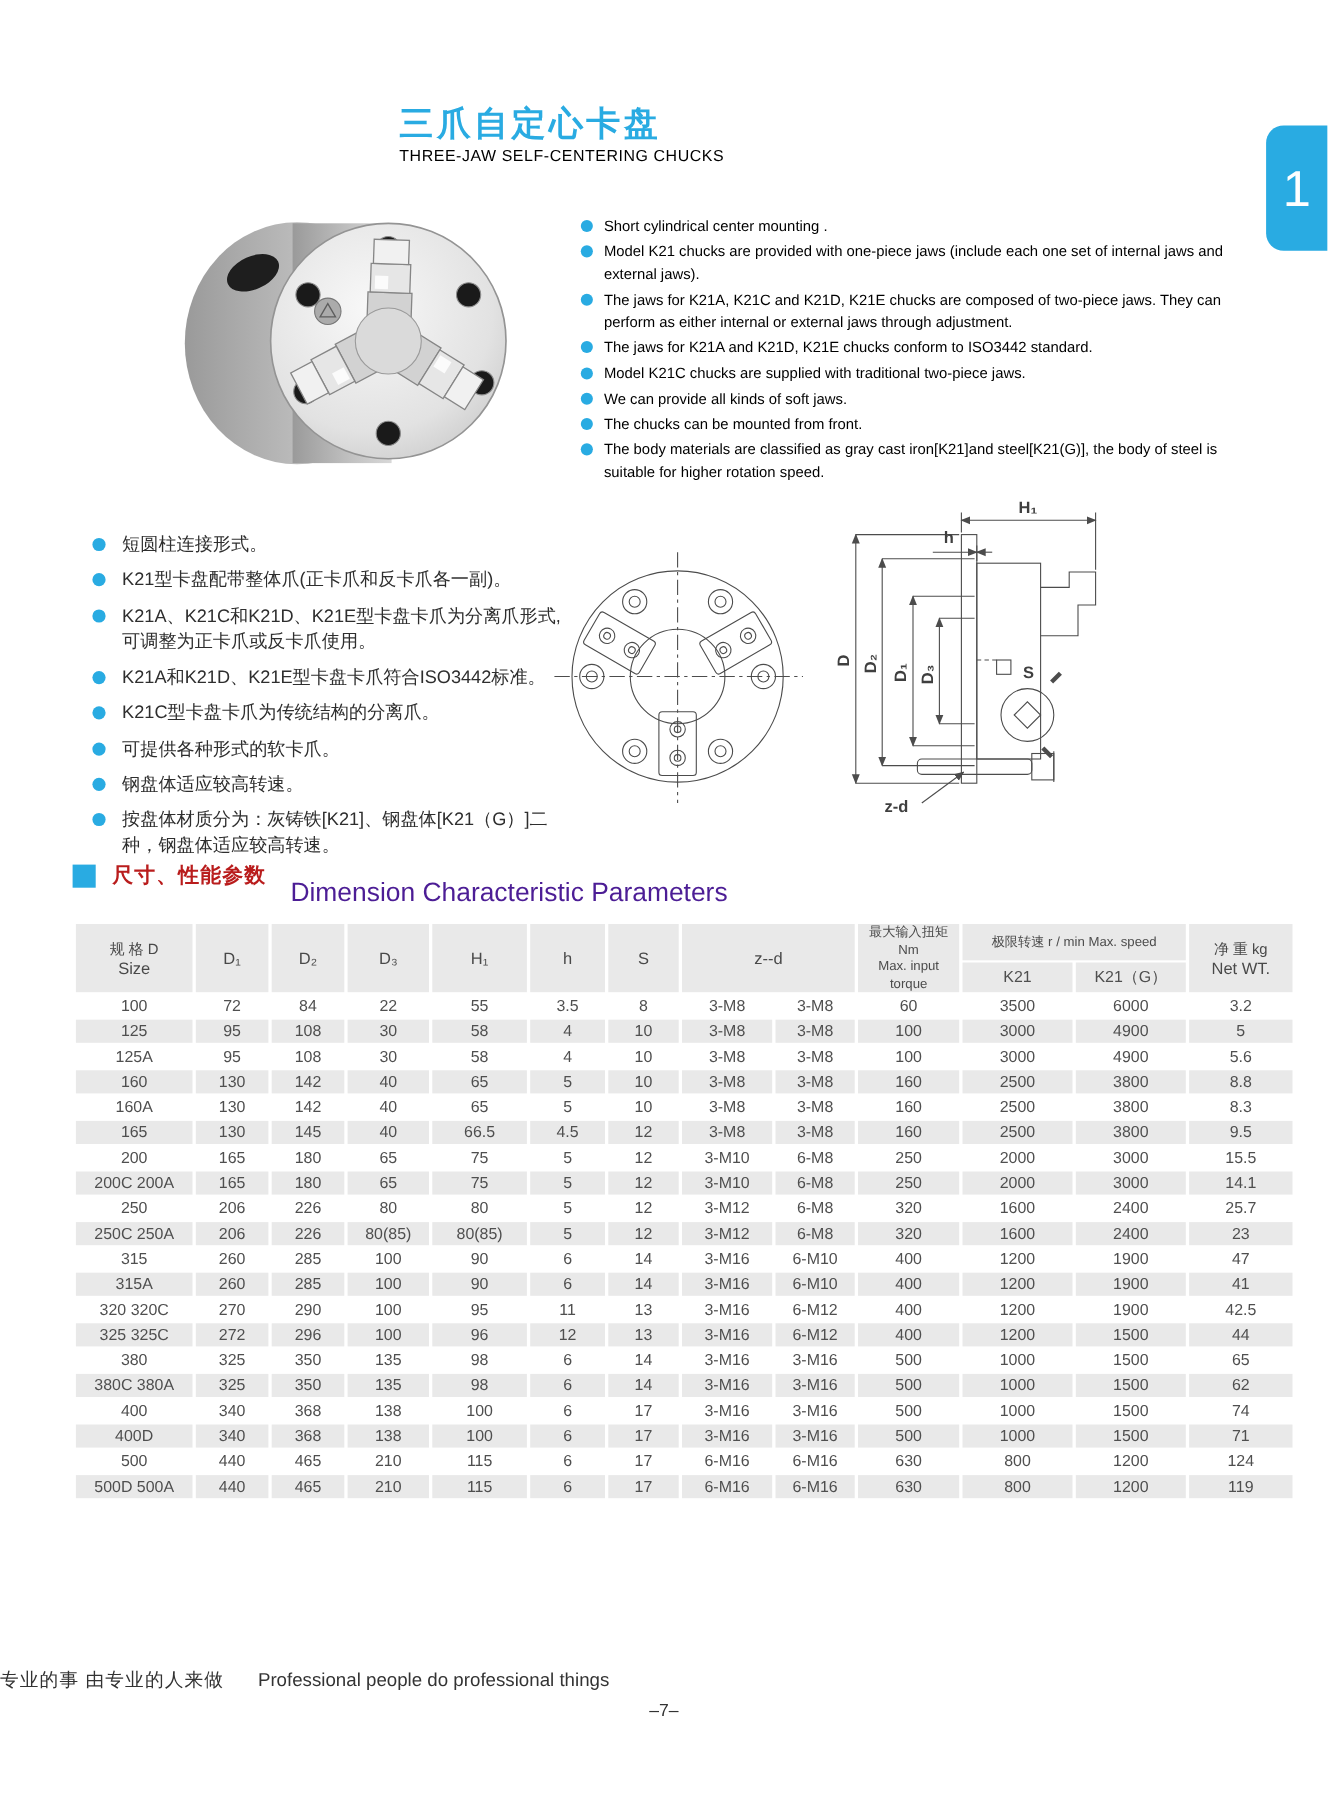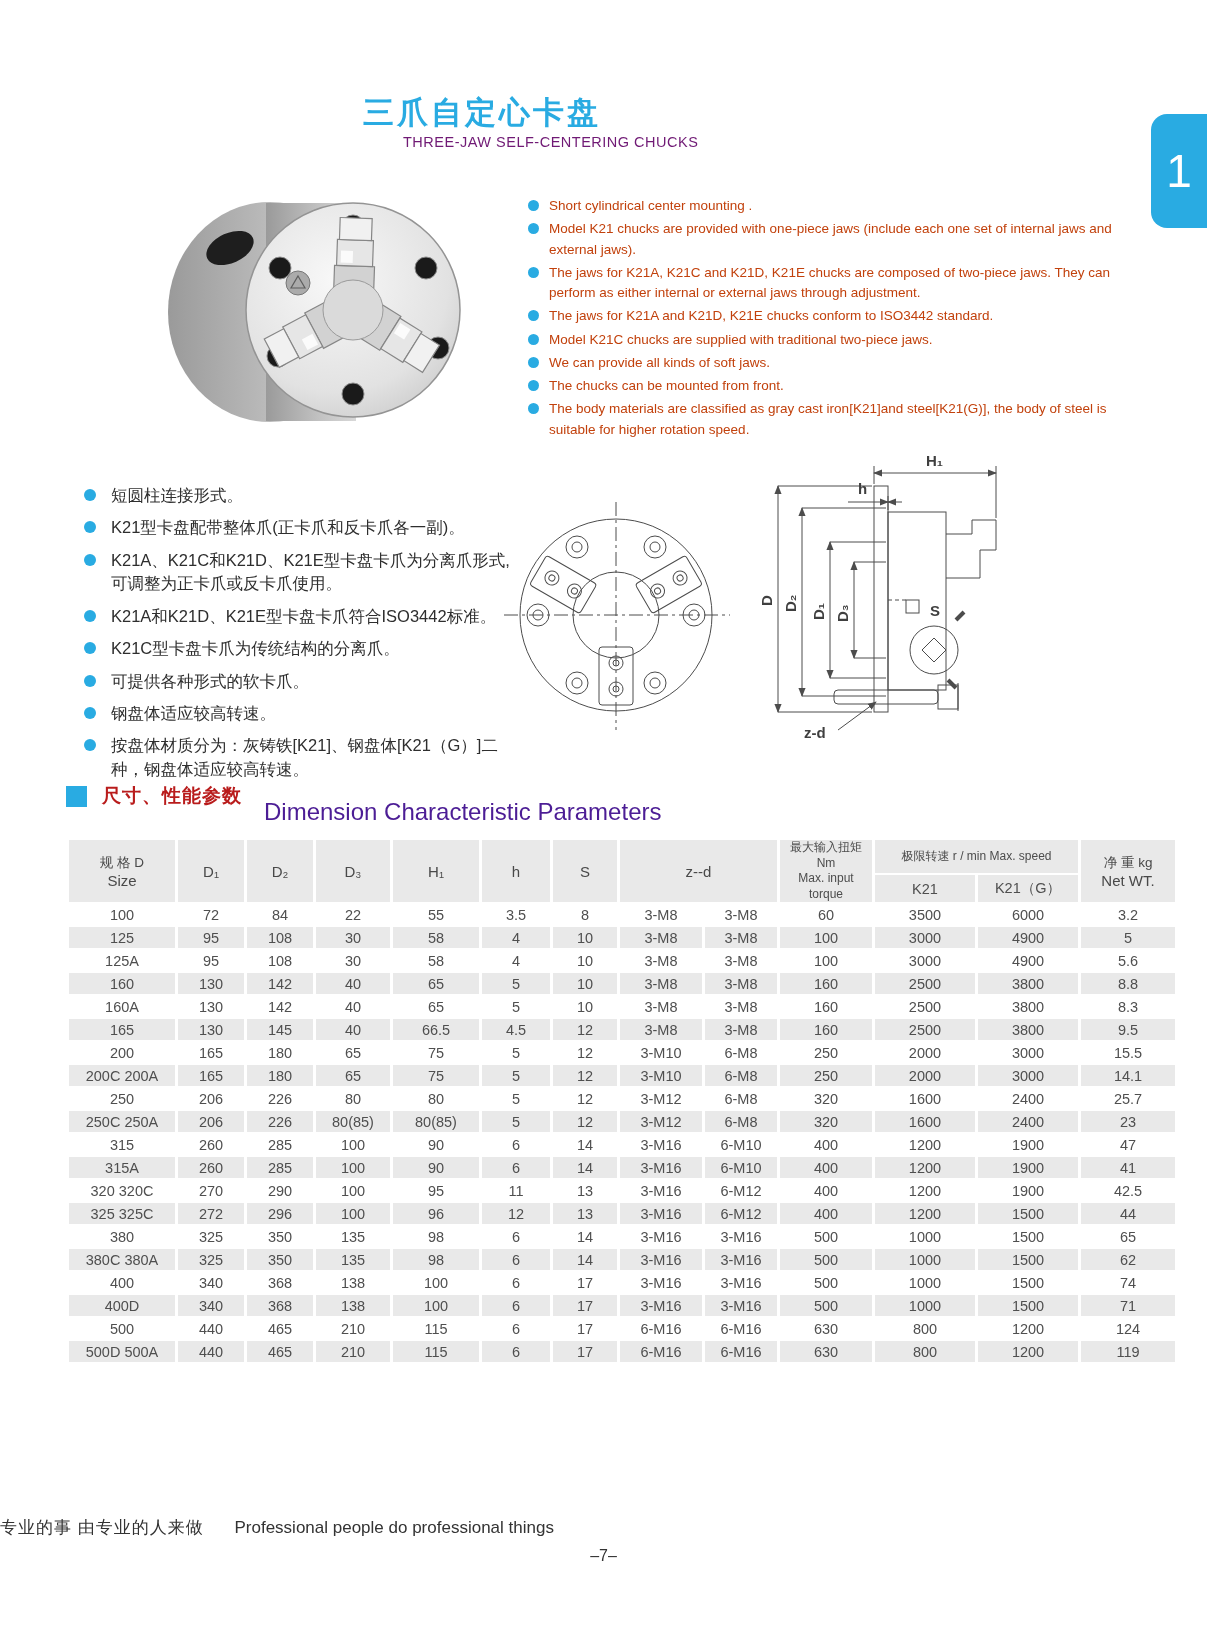--- a/index.html
+++ b/index.html
@@ -8,21 +8,21 @@
 
   
   .brand{position:absolute;left:78px;top:88px;font-size:46px;font-weight:bold;letter-spacing:-1px;}
   .title-cn{position:absolute;left:363px;top:92px;font-size:31px;font-weight:bold;letter-spacing:3px;}
   .title-en{position:absolute;left:363px;top:134px;font-size:14.5px;letter-spacing:.5px;}
   .tab{position:absolute;right:0;top:114px;width:56px;height:114px;border-radius:16px 0 0 16px;
        display:flex;align-items:center;justify-content:center;color:#fff;font-size:46px;}
 
   
   ul.features{list-style:none;margin:0;padding:0;position:absolute;}
-  .features-en{left:528px;top:196px;width:614px;font-size:13.5px;line-height:1.5;color:#c2410c;}
+  .features-en{left:528px;top:196px;width:614px;font-size:13.5px;line-height:1.5;color:#000000;}
   .features-en li{position:relative;padding-left:21px;margin-bottom:3px;}
   .features-cn{left:84px;top:484px;width:436px;font-size:16.5px;line-height:1.42;color:#2e2e2e;}
   .features-cn li{position:relative;padding-left:27px;margin-bottom:9px;}
   .features li .dot{position:absolute;left:0;top:4px;width:11px;height:11px;border-radius:50%;}
   .features-cn li .dot{width:12px;height:12px;top:5px;}
 
   
   .photo{position:absolute;left:148px;top:188px;width:332px;height:248px;}
   .drawing{position:absolute;left:486px;top:450px;width:518px;height:294px;}
 
@@ -51,21 +51,21 @@
   .page-num{position:absolute;left:0;top:1547px;width:100%;text-align:center;font-size:16px;color:#333;}
 
   svg text{font-family:"Liberation Sans","DejaVu Sans",sans-serif;}
 </style>
 </head>
 <body>
 
 <div class="page">
 
   <div class="title-cn acc" style="color: rgb(41, 171, 226);">三爪自定心卡盘</div>
-  <div class="title-en acc" style="color: #701a75; margin-left: 40px;">THREE-JAW SELF-CENTERING CHUCKS</div>
+  <div class="title-en acc" style="color: #000000;">THREE-JAW SELF-CENTERING CHUCKS</div>
   <div class="tab accbg" style="background: rgb(41, 171, 226);">1</div>
 
   <div class="photo">
     <svg width="332" height="248" viewBox="0 0 332 248">
       <defs>
         <radialGradient id="face" cx="42%" cy="36%" r="75%">
           <stop offset="0%" stop-color="#f8f8f8"></stop>
             <stop offset="70%" stop-color="#e2e2e2"></stop>
             <stop offset="100%" stop-color="#c9c9c9"></stop>
         </radialGradient>

